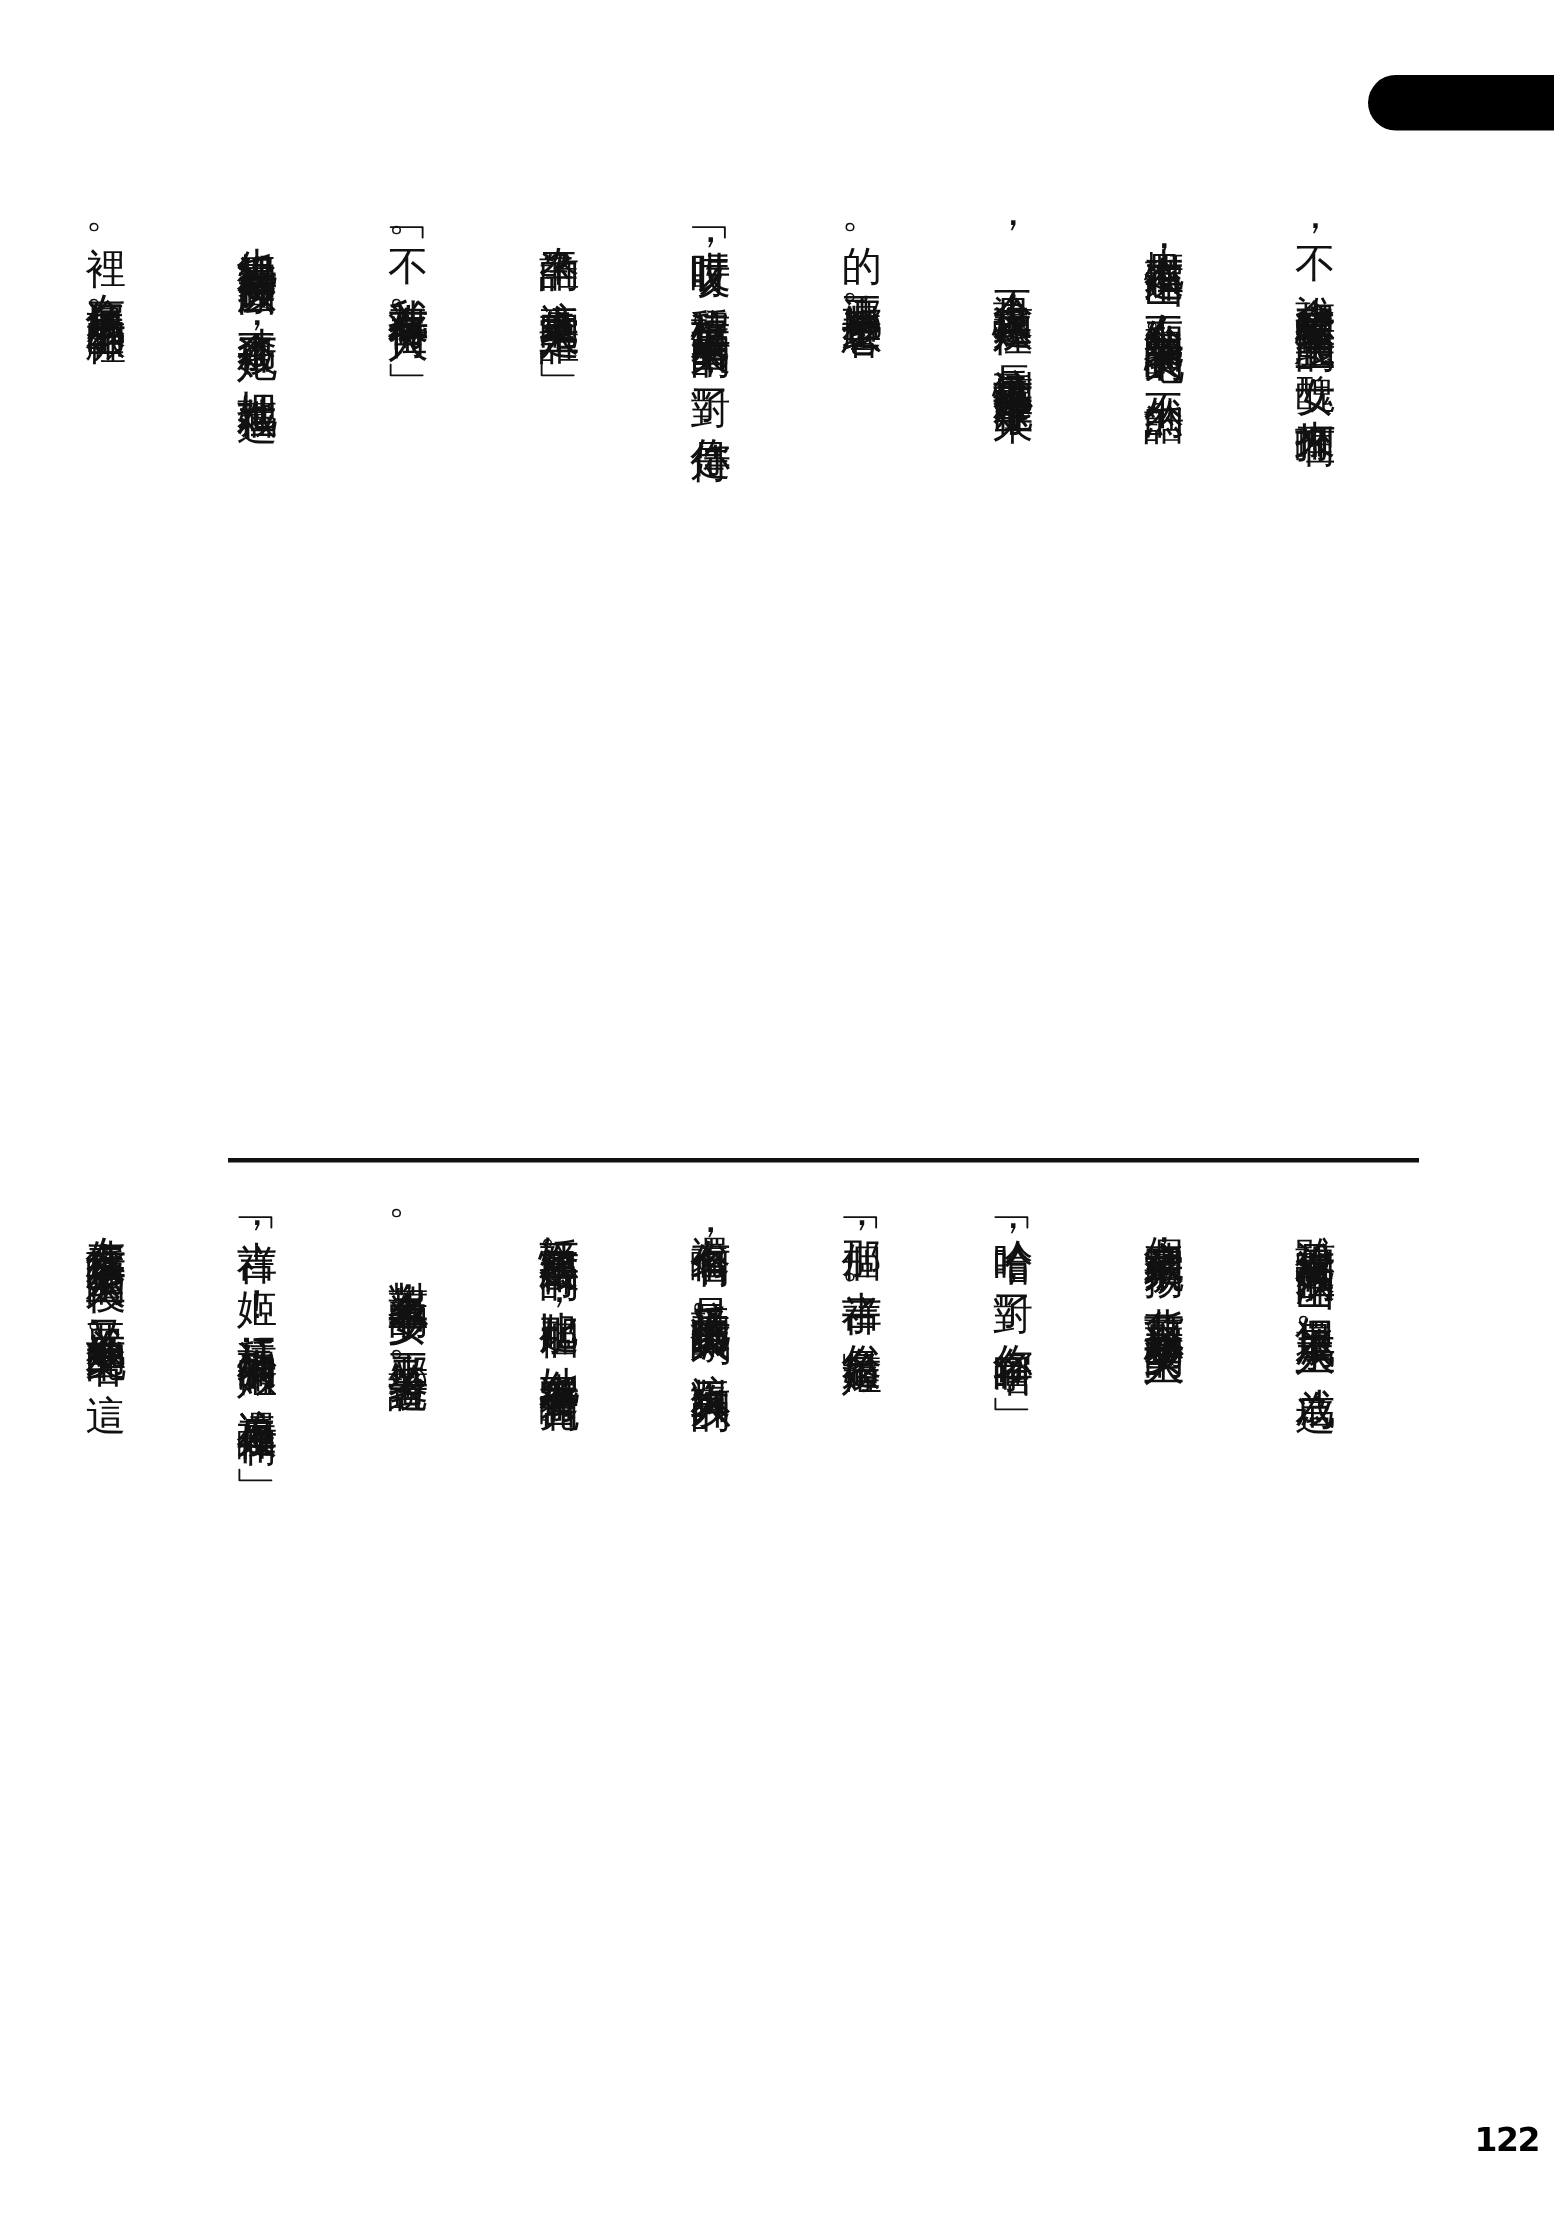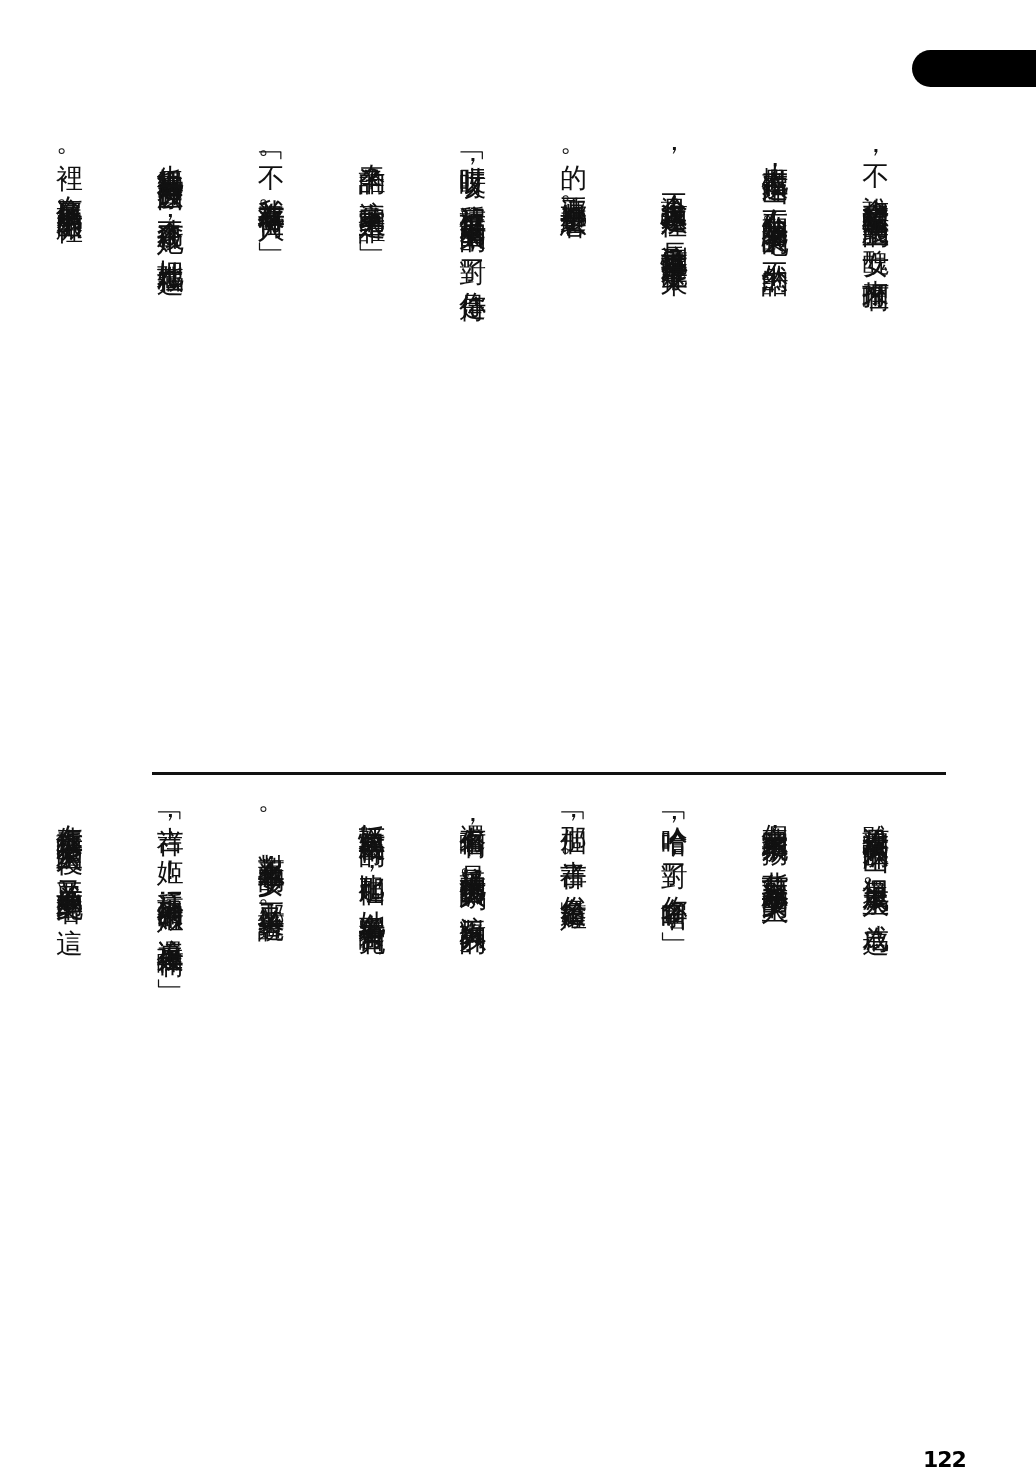--- a/index.html
+++ b/index.html
@@ -3,21 +3,21 @@
 <meta charset="utf-8">
 <style>
   html, body { margin: 0; padding: 0; background: #ffffff; }
   body { width: 1036px; height: 1478px; position: relative; overflow: hidden; font-family: "DejaVu Sans", sans-serif; color: #111; }
   .tab-marker { position: absolute; left: 912px; top: 50px; width: 124px; height: 37px; background: #000; border-radius: 19px 0 0 19px; }
   .section { position: absolute; writing-mode: vertical-rl; font-size: 27px; line-height: 33.6px; letter-spacing: 2.2px; white-space: pre; }
   .section-top { right: 76px; top: 143px; height: 615px; }
   .section-bottom { right: 76px; top: 803px; height: 650px; }
   .line { display: block; }
   .divider { position: absolute; left: 152px; top: 772px; width: 794px; height: 3px; background: #111; }
-  .page-number { position: absolute; left: 923px; top: 1415px; font-family: "DejaVu Sans", sans-serif; font-weight: bold; font-size: 22px; letter-spacing: -1px; color: #000; margin-top: 32px; }
+  .page-number { position: absolute; left: 983px; top: 1415px; font-family: "DejaVu Sans", sans-serif; font-weight: bold; font-size: 22px; letter-spacing: -1px; color: #000; }
 </style>
 </head>
 <body>
 
 <div class="tab-marker"></div>
 
 <div class="section section-top">
   <span class="line">不，誰會想交給這種字面意義上的" 醜女" 來打理啊？</span>
   <span class="line">大概是在這深山，在不知美醜中給養大的吧。不然的話</span>
   <span class="line">，不論是人類還是妖怪，長這副德性是不可能生存下來</span>

